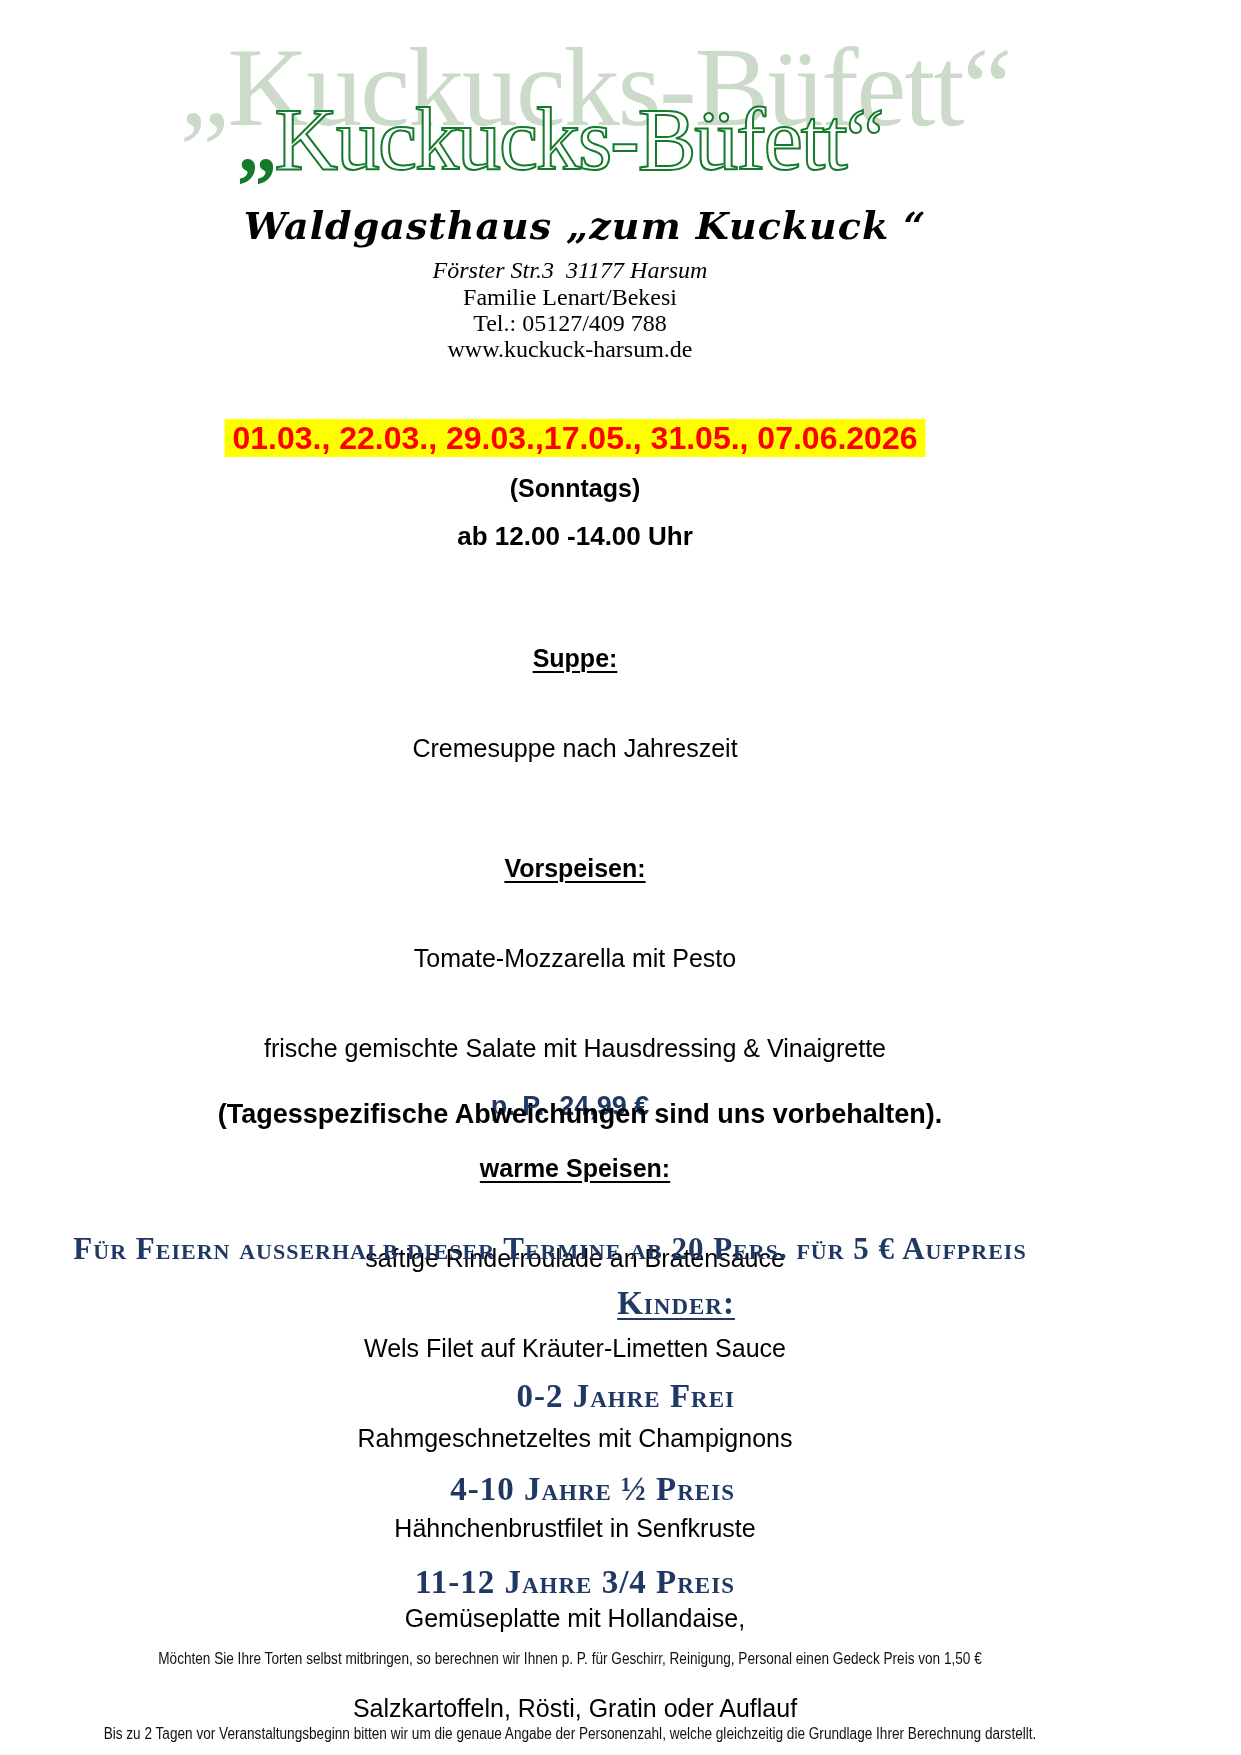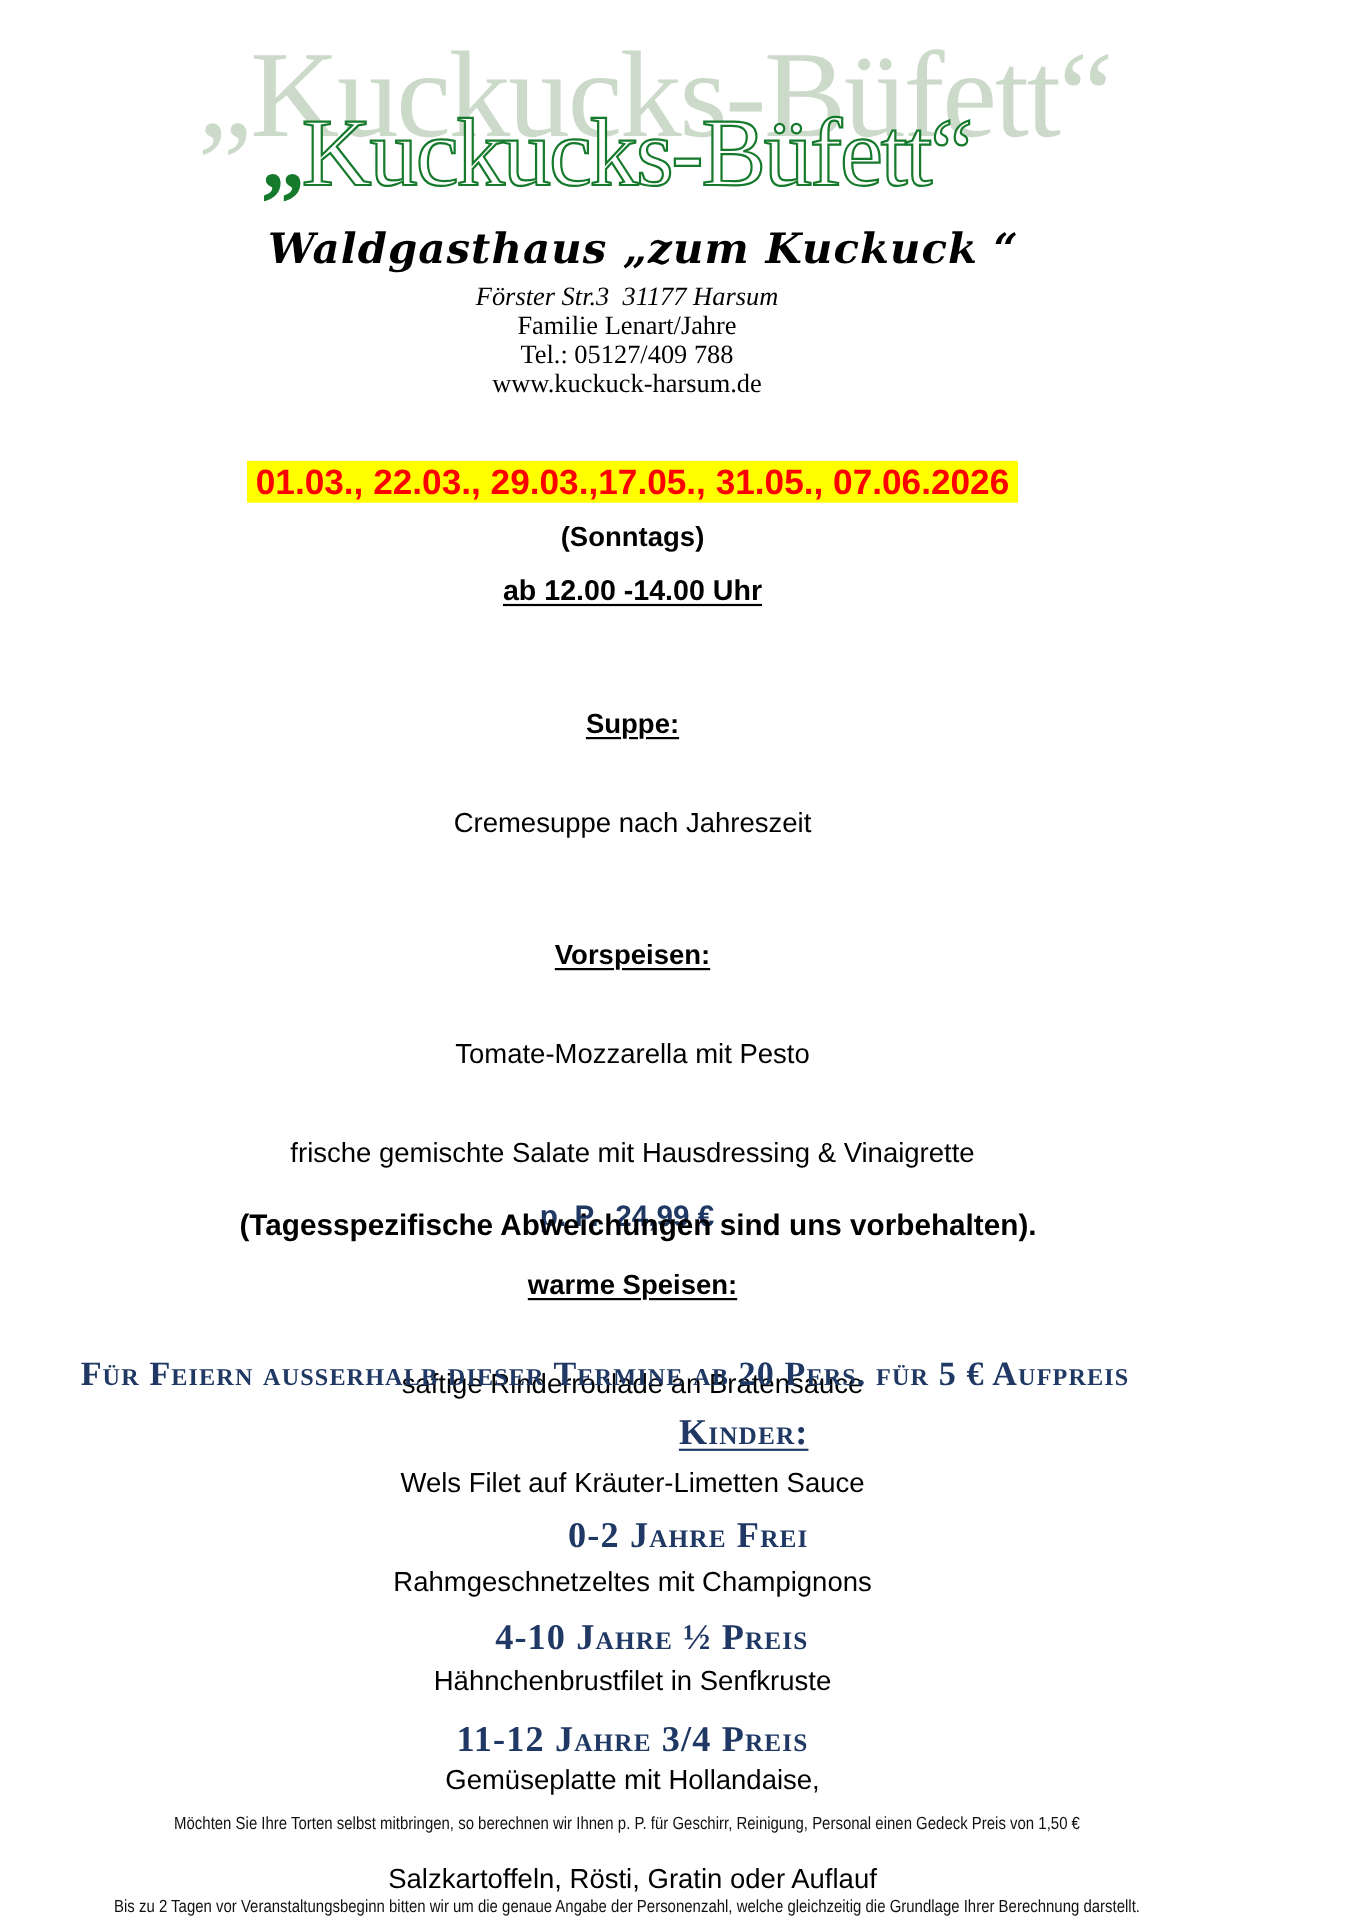--- a/index.html
+++ b/index.html
@@ -63,21 +63,21 @@
     background:var(--yellow);
     color:var(--red);
     font-weight:bold;
     font-size:32px;line-height:38px;
     padding:0 8px;
     text-align:right;
   }
   .sonntags{top:474px;left:575px;font-weight:bold;font-size:25px;line-height:28px;}
   .time-line{
     top:521px;left:575px;font-weight:bold;font-size:26px;line-height:30px;
-    text-decoration:underline;text-decoration-thickness:2px;text-underline-offset:4px;
+    text-decoration-thickness:2px;text-underline-offset:4px;
   }
 
   
   .menu{top:583px;left:575px;text-align:center;font-size:25px;line-height:30px;}
   .menu .heading{
     font-weight:bold;
     text-decoration:underline;text-decoration-thickness:2px;text-underline-offset:4px;
   }
 
   
@@ -115,21 +115,21 @@
 </head>
 <body>
 
 <div class="page">
 
   <div class="abs cc title-back">„Kuckucks-Büfett“</div>
   <div class="abs cc title-front"><span class="solid-quote">„</span><span>Kuckucks-Büfett</span><span>“</span></div>
 
   <div class="abs cc venue">Waldgasthaus „zum Kuckuck “</div>
   <div class="abs cc addr addr1 italic">Förster Str.3  31177 Harsum</div>
-  <div class="abs cc addr addr2">Familie Lenart/Jahre</div>
+  <div class="abs cc addr addr2">Familie Lenart/Bekesi</div>
   <div class="abs cc addr addr3">Tel.: 05127/409 788</div>
   <div class="abs cc addr addr4">www.kuckuck-harsum.de</div>
 
   <div class="abs cc date-banner">01.03., 22.03., 29.03.,17.05., 31.05., 07.06.2026</div>
   <div class="abs cc sonntags">(Sonntags)</div>
   <div class="abs cc time-line">ab 12.00 -14.00 Uhr</div>
 
   <div class="abs cc menu">
     <div class="heading">Suppe:</div>
     <div>Cremesuppe nach Jahreszeit</div>

